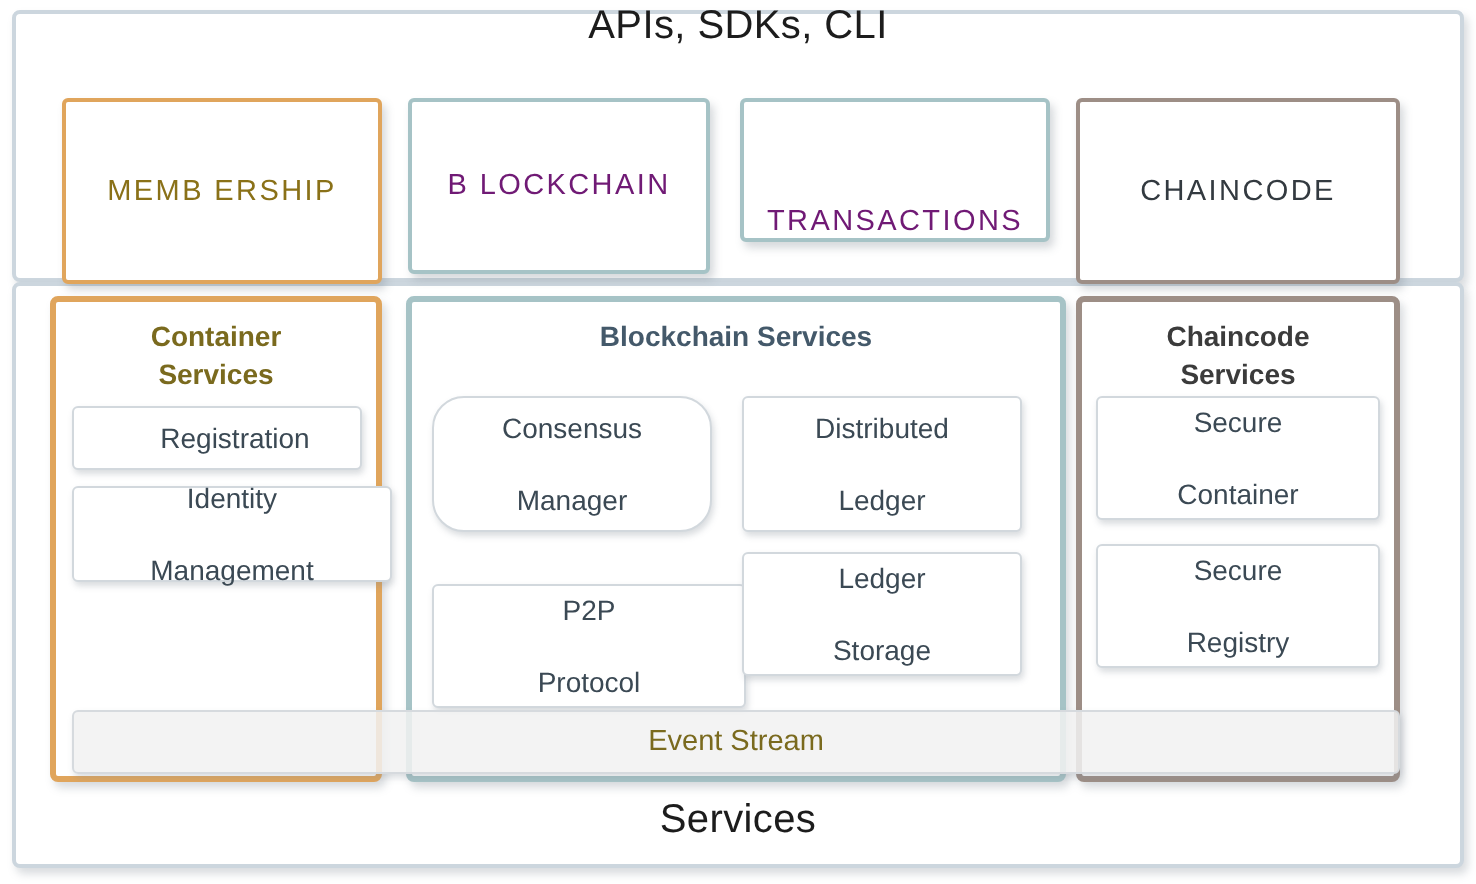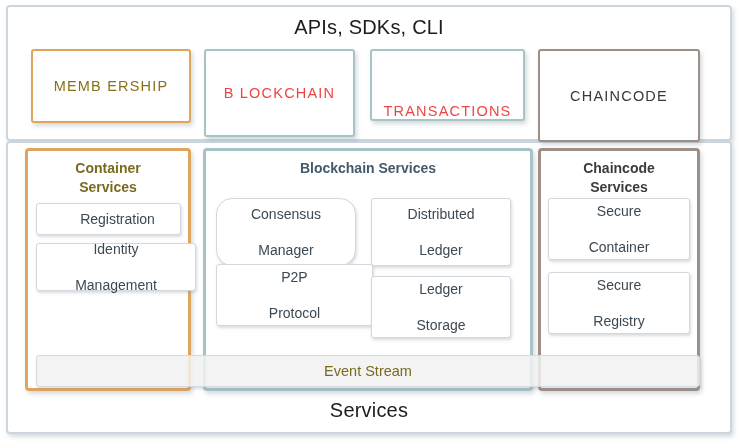--- a/index.html
+++ b/index.html
@@ -36,21 +36,21 @@
 
   .frame-title {
     position: absolute;
     left: 0; right: 0;
     text-align: center;
     color: #1c1c1c;
     font-size: 20px;
     letter-spacing: 0.2px;
     white-space: nowrap;
   }
-  #title-apis     { top: 2px; margin-top: 14px; }
+  #title-apis     { top: 2px; }
   #title-services { top: 399px; }
 
   
   .iface-box {
     position: absolute;
     box-sizing: border-box;
     background: #ffffff;
     border: 2px solid #cccccc;
     border-radius: 3px;
     box-shadow: 2px 3px 4px rgba(120,130,140,0.30);
@@ -60,24 +60,24 @@
   }
   .iface-label {
     font-size: 14.5px;
     letter-spacing: 1.2px;
     white-space: nowrap;
   }
   .iface-box.orange { border-color: #e0a55c; }
   .iface-box.teal   { border-color: #a6c3c6; }
   .iface-box.taupe  { border-color: #9d8e86; }
   .lbl-orange { color: #8a7118; }
-  .lbl-dark   { color: #ef4444; }
+  .lbl-dark   { color: #701a75; }
   .lbl-charcoal { color: #333a40; }
 
-  #iface-membership  { left: 31px;  top: 49px; width: 160px; height: 74px; }
+  #iface-membership  { left: 31px;  top: 49px; width: 160px; height: 93px; }
   #iface-blockchain  { left: 204px; top: 49px; width: 151px; height: 88px; }
   #iface-transactions{ left: 370px; top: 49px; width: 155px; height: 72px; align-items: flex-end; }
   #iface-chaincode   { left: 538px; top: 49px; width: 162px; height: 93px; }
 
   
   .svc-panel {
     position: absolute;
     box-sizing: border-box;
     background: #ffffff;
     border: 3px solid #cccccc;
@@ -126,21 +126,21 @@
   }
 
   
   #box-registration { left: 36px; top: 203px; width: 145px; height: 32px; padding-left: 18px; }
   #box-identity     { left: 36px; top: 243px; width: 160px; height: 48px; }
   #box-auditability { left: 36px; top: 302px; width: 145px; height: 32px; }
 
   
   #box-consensus    { left: 216px; top: 198px; width: 140px; height: 68px; border-radius: 16px; }
   #box-distributed  { left: 371px; top: 198px; width: 140px; height: 68px; }
-  #box-p2p          { left: 216px; top: 264px; width: 157px; height: 62px; }
+  #box-p2p          { left: 216px; top: 292px; width: 157px; height: 62px; }
   #box-ledgerstore  { left: 371px; top: 276px; width: 140px; height: 62px; }
 
   
   #box-container    { left: 548px; top: 198px; width: 142px; height: 62px; }
   #box-registry     { left: 548px; top: 272px; width: 142px; height: 62px; }
 
   
   #event-stream {
     position: absolute;
     left: 36px;

